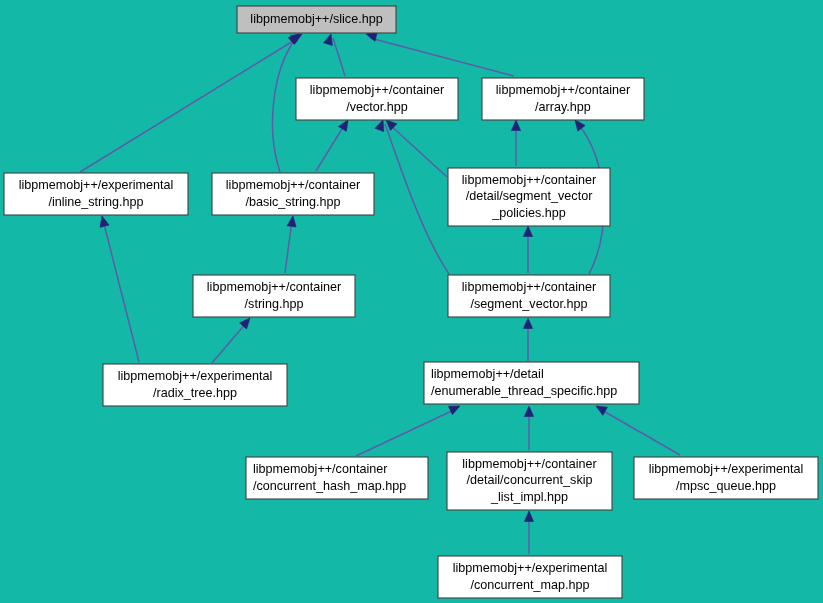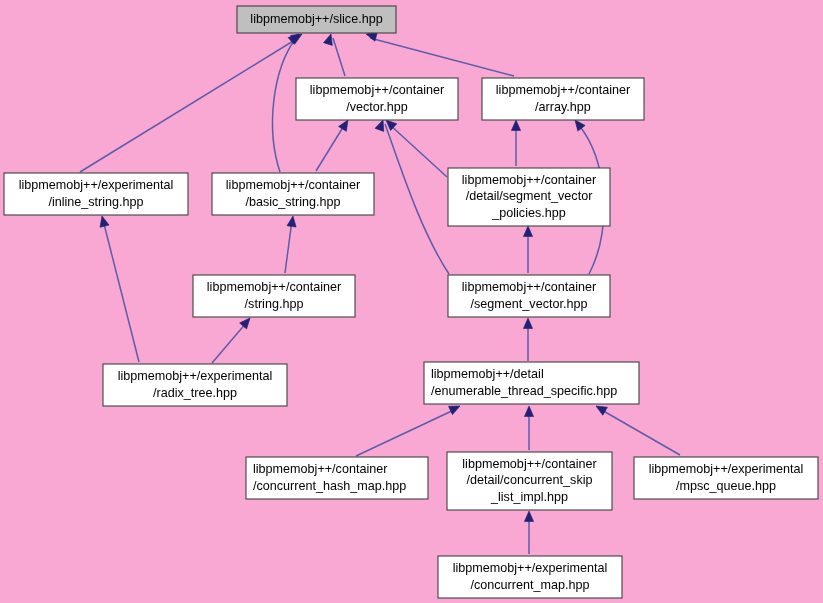--- a/index.html
+++ b/index.html
@@ -10,21 +10,21 @@
   body {
     font-family: "Liberation Sans", sans-serif;
     width: 823px;
     height: 603px;
     overflow: hidden;
   }
   #graph-root {
     position: relative;
     width: 823px;
     height: 603px;
-    background: #f9a8d4;
+    background: #14b8a6;
   }
   svg#include-graph {
     position: absolute;
     top: 0;
     left: 0;
     width: 823px;
     height: 603px;
     display: block;
   }
   .node-box {

